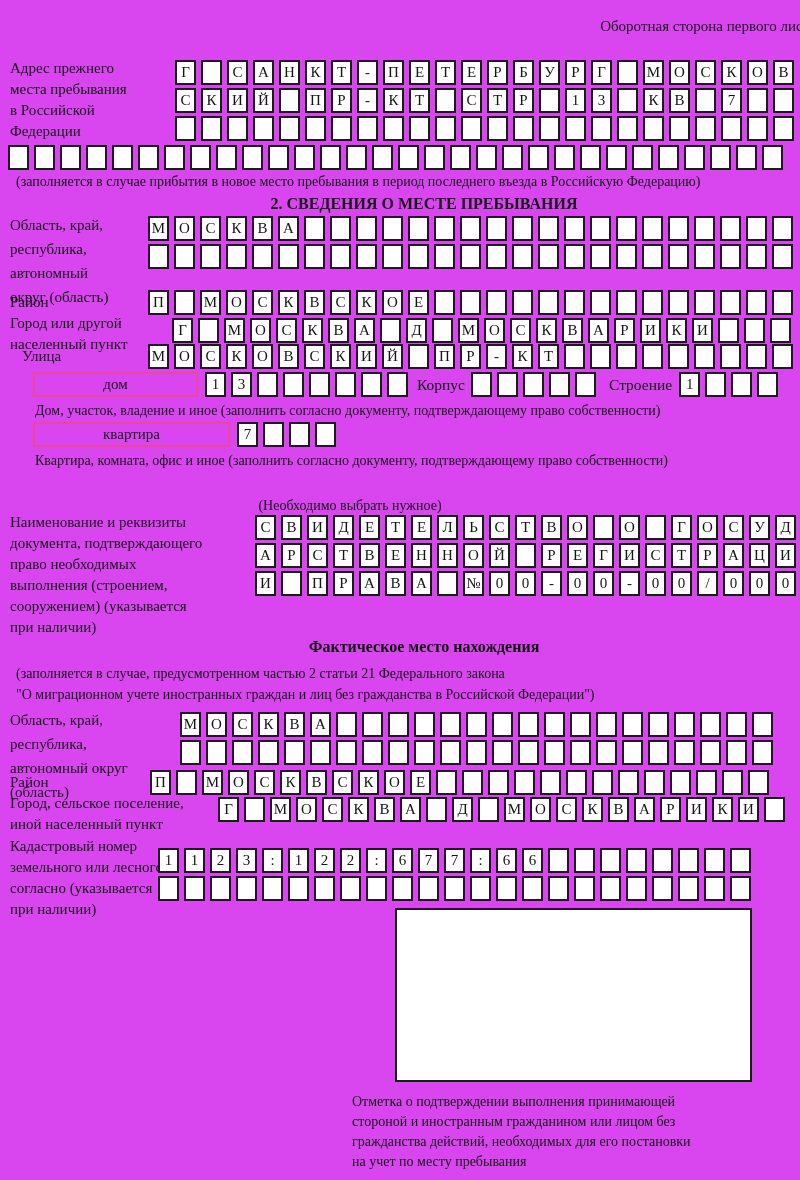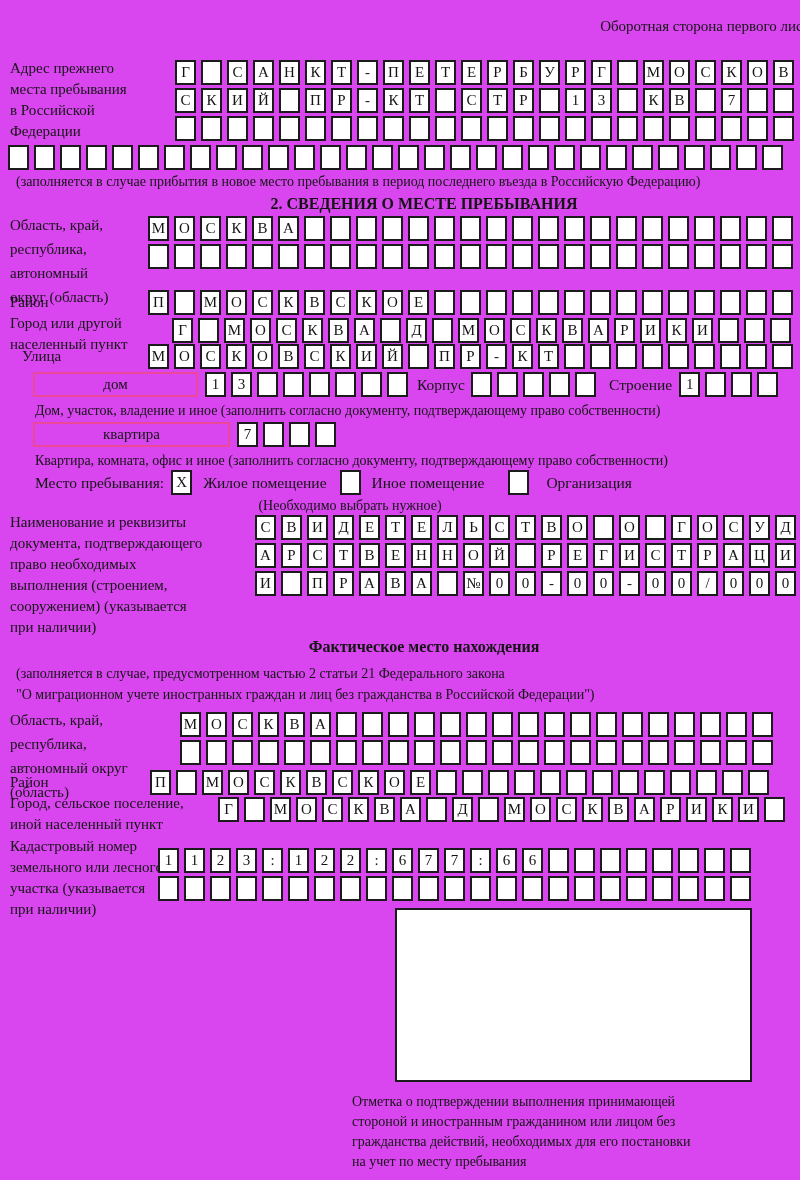--- a/index.html
+++ b/index.html
@@ -347,29 +347,20 @@
     <div class="widebox" style="width:197px;">квартира</div>
     <div class="cellrow" style="margin-left:7px;">
         <span class="cell">7</span>
         <span class="cell"></span>
         <span class="cell"></span>
         <span class="cell"></span>
       </div>
   </div>
   <div class="abs caption" style="left:35px;top:452px;">Квартира, комната, офис и иное (заполнить согласно документу, подтверждающему право собственности)</div>
 
-  <div class="abs rowflex" style="left:35px;top:470px;">
-    <span class="inline-lbl">Место пребывания:</span>
-    <span class="cell" style="margin-left:7px;">X</span>
-    <span class="inline-lbl" style="margin-left:11px;">Жилое помещение</span>
-    <span class="cell" style="margin-left:13px;"></span>
-    <span class="inline-lbl" style="margin-left:11px;">Иное помещение</span>
-    <span class="cell" style="margin-left:24px;"></span>
-    <span class="inline-lbl" style="margin-left:17px;">Организация</span>
-  </div>
   <div class="abs caption" style="left:150px;top:497px;width:400px;text-align:center;">(Необходимо выбрать нужное)</div>
 
   <div class="abs label" style="left:10px;top:512px;width:245px;">
     <div>Наименование и реквизиты</div>
     <div>документа, подтверждающего</div>
     <div>право необходимых</div>
     <div>выполнения (строением,</div>
     <div>сооружением) (указывается</div>
     <div>при наличии)</div>
   </div>
@@ -561,21 +552,21 @@
       <span class="cell">Р</span>
       <span class="cell">И</span>
       <span class="cell">К</span>
       <span class="cell">И</span>
       <span class="cell"></span>
     </div>
 
   <div class="abs label" style="left:10px;top:836px;width:190px;">
     <div>Кадастровый номер</div>
     <div>земельного или лесного</div>
-    <div>участка (указывается</div>
+    <div>согласно (указывается</div>
     <div>при наличии)</div>
   </div>
   <div class="abs cellcol" style="left:158px;top:848px;">
     <div class="cellrow">
         <span class="cell">1</span>
         <span class="cell">1</span>
         <span class="cell">2</span>
         <span class="cell">3</span>
         <span class="cell">:</span>
         <span class="cell">1</span>

